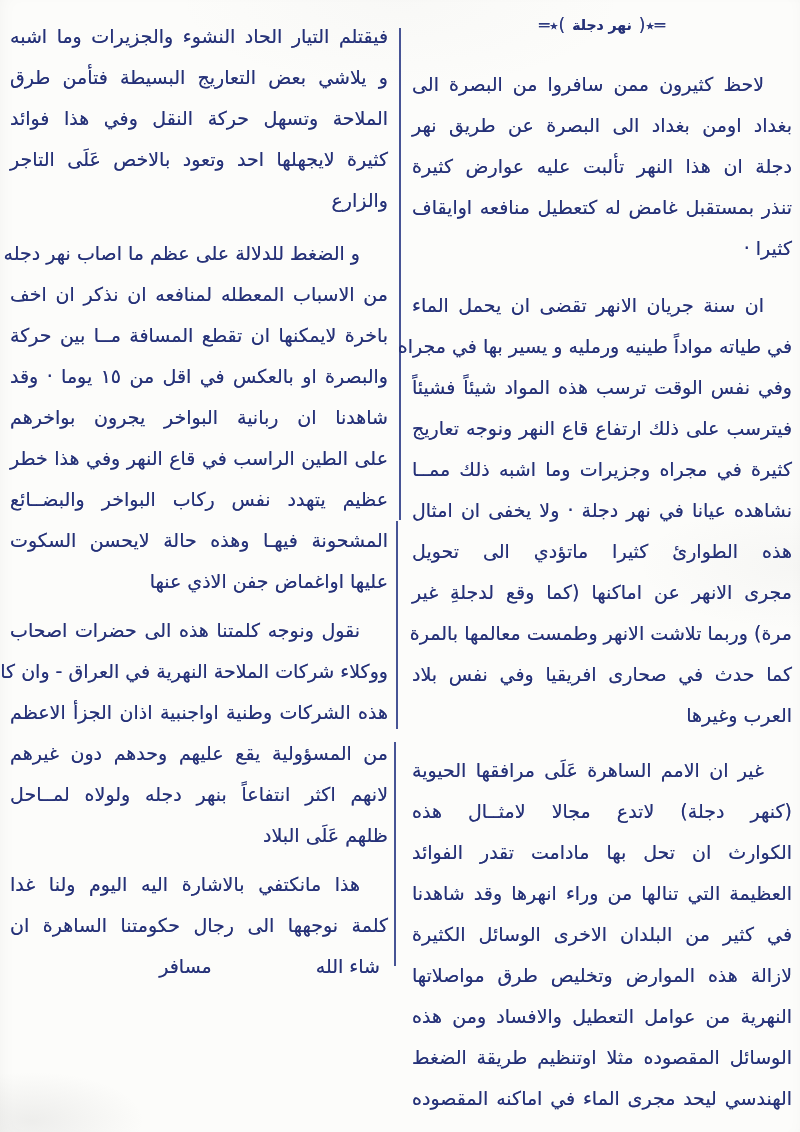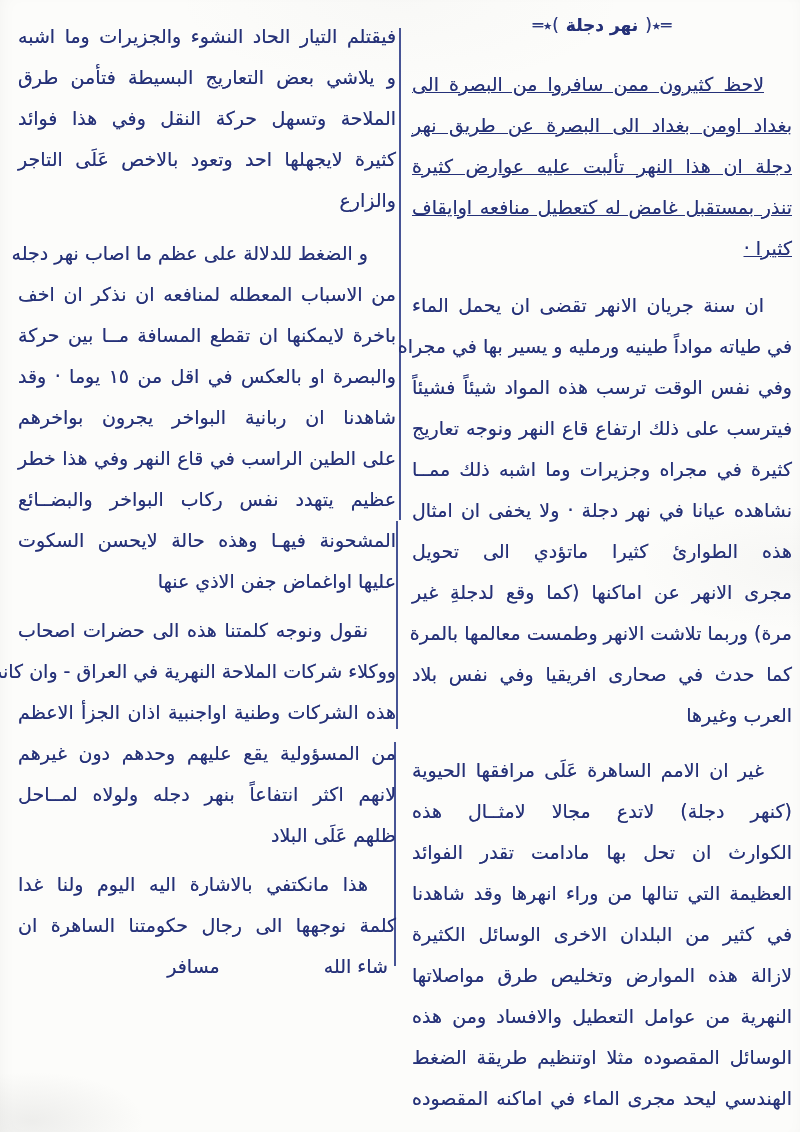--- a/index.html
+++ b/index.html
@@ -29,47 +29,47 @@
   .seg2 { left: 396px; top: 521px; height: 208px; }
   .seg3 { left: 394px; top: 742px; height: 224px; }
 
   .col {
     position: absolute; top: 0;
     direction: rtl;
     font-size: 19px;
     text-shadow: 0 0 0.5px rgba(37,49,120,0.65);
   }
   .col-right { left: 412px; width: 380px; }
-  .col-left  { left: 18px;  width: 378px; }
+  .col-left  { left: 10px;  width: 378px; }
 
   .title-row {
     margin-top: 10px;
     height: 30px;
     display: flex;
     justify-content: center;
     align-items: center;
     gap: 5px;
     direction: ltr;
   }
   .title-row .orn {
     unicode-bidi: bidi-override;
     direction: ltr;
     font-size: 17px;
     letter-spacing: -1px;
     color: #2c397f;
   }
   .title-row .title {
-    font-size: 17px;
+    font-size: 14px;
     font-weight: bold;
     direction: rtl;
     padding: 0 2px;
   }
 
   .para { margin: 0; }
-  .col-right .p1 { margin-top: 24px; text-decoration: underline; }
+  .col-right .p1 { margin-top: 24px; }
   .col-right .p2 { margin-top: 16px; }
   .col-right .p3 { margin-top: 14px; }
   .col-left  .p1 { margin-top: 16px; }
   .col-left  .p2 { margin-top: 12px; }
   .col-left  .p3 { margin-top: 8px; }
   .col-left  .p4 { margin-top: 8px; }
 
   .line {
     height: 41px;
     line-height: 41px;

